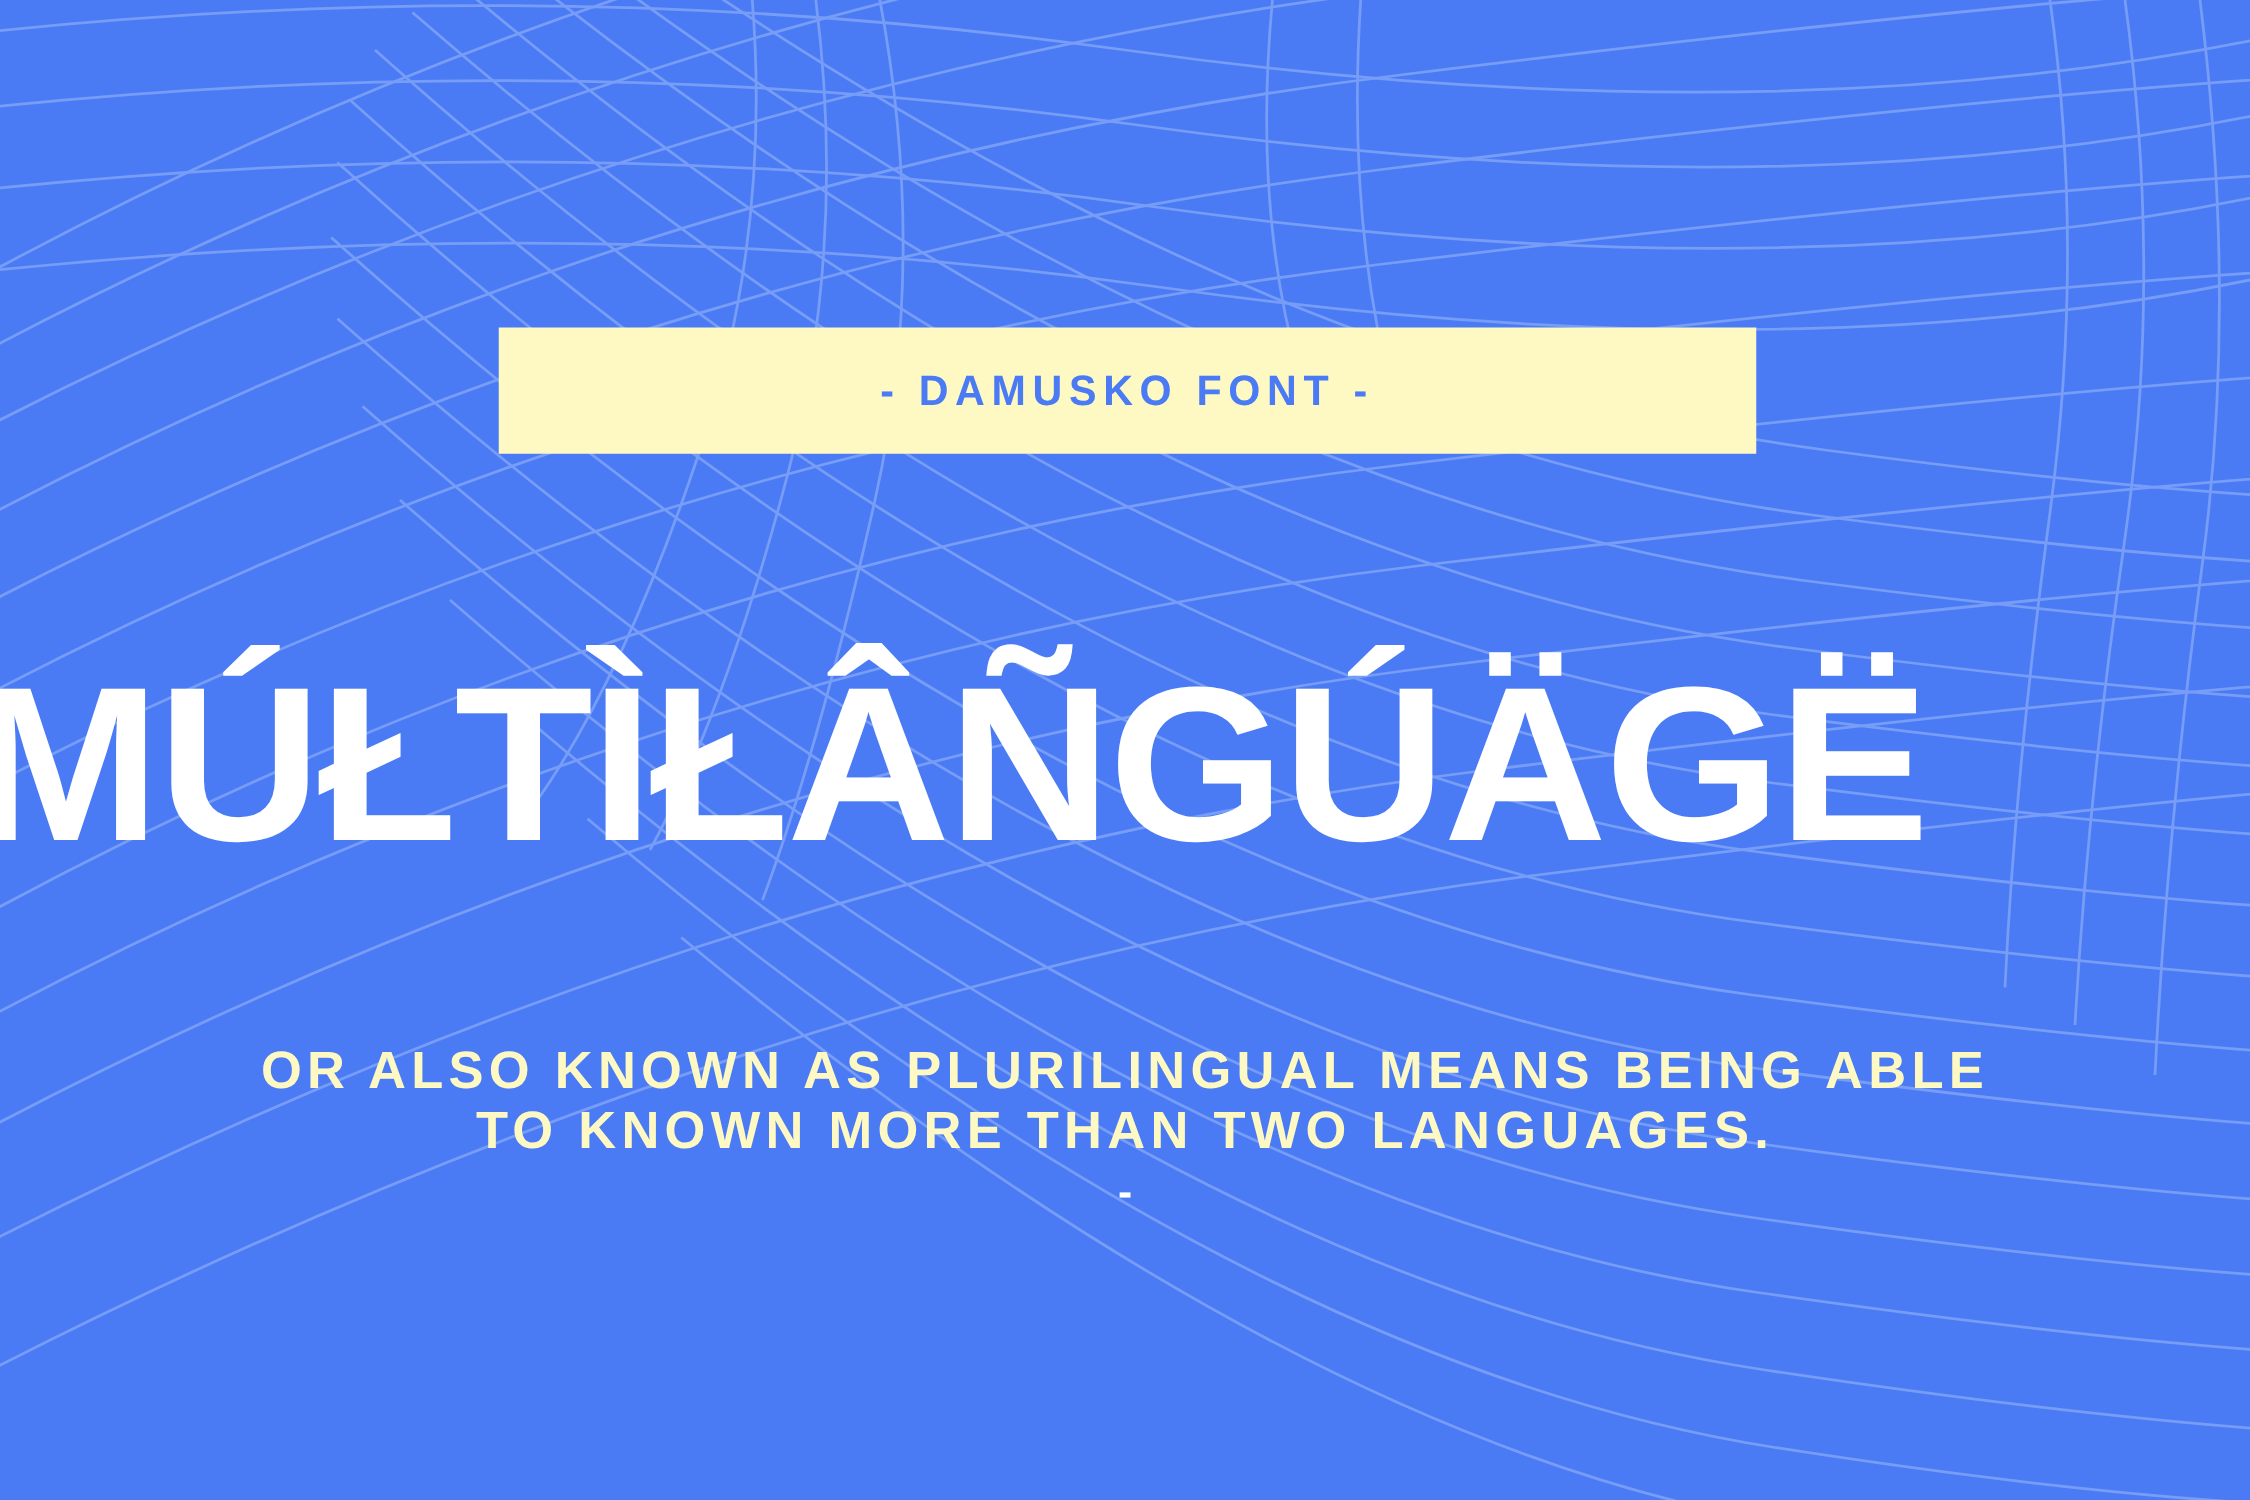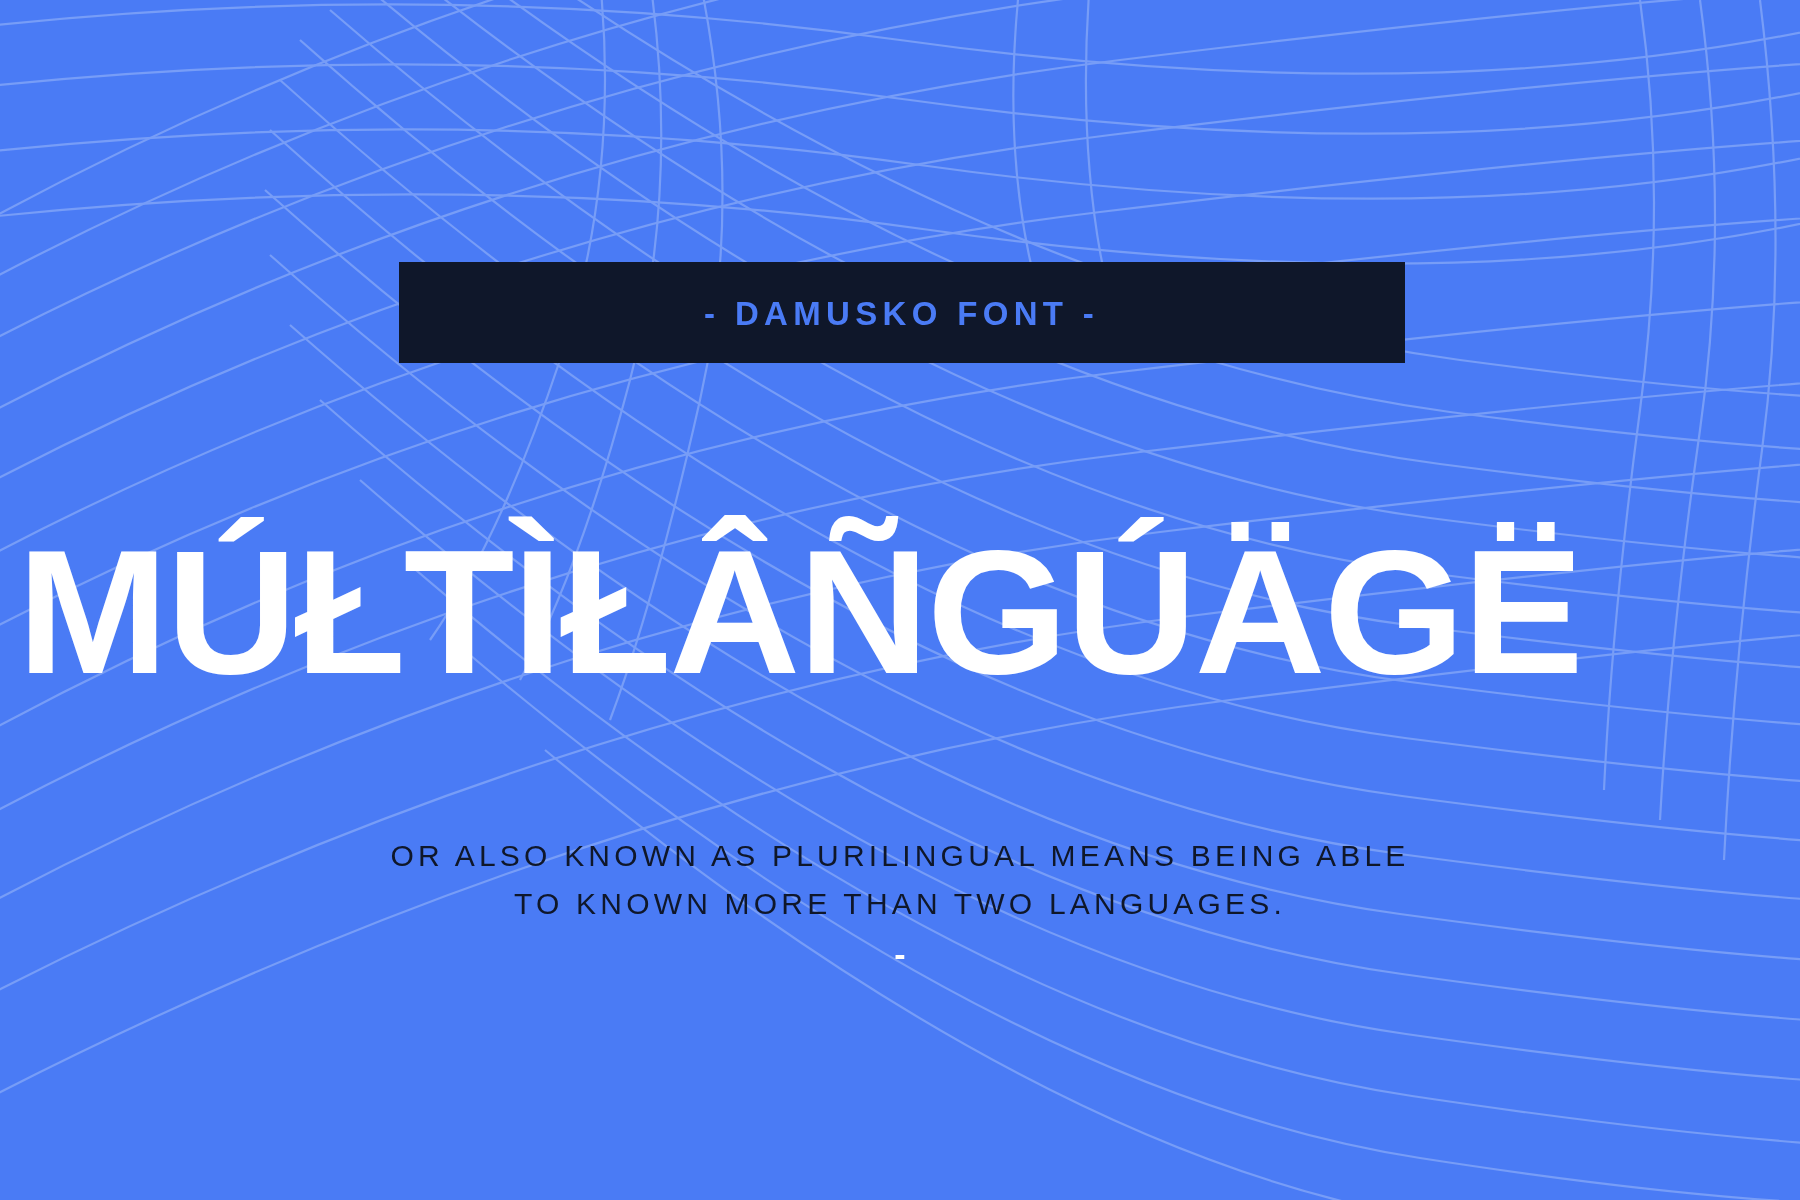--- a/index.html
+++ b/index.html
@@ -34,21 +34,21 @@
     pointer-events: none;
   }
 
   
   #banner-box {
     position: absolute;
     left: 399px;
     top: 262px;
     width: 1006px;
     height: 101px;
-    background: #0f172a;
+    background: #fef9c3;
     display: flex;
     align-items: center;
     justify-content: center;
   }
 
   #banner-label {
     color: #4A7BF5;
     font-size: 34px;
     font-weight: 700;
     letter-spacing: 5.5px;
@@ -56,21 +56,20 @@
     white-space: nowrap;
     transform: scaleX(0.97);
   }
 
   
   #headline {
     position: absolute;
     left: 0;
     top: 524px;
     width: 1599px;
-    text-align: center;
   }
 
   #headline-text {
     display: inline-block;
     color: #FFFFFF;
     font-size: 176px;
     font-weight: 700;
     letter-spacing: -2px;
     line-height: 1;
     white-space: nowrap;
@@ -80,23 +79,23 @@
   
   #body-copy {
     position: absolute;
     left: 0;
     top: 832px;
     width: 1800px;
     text-align: center;
   }
 
   .body-line {
-    color: #0f172a;
-    font-size: 30px;
-    font-weight: 400;
+    color: #fef9c3;
+    font-size: 42px;
+    font-weight: 700;
     letter-spacing: 4.2px;
     line-height: 48px;
     white-space: nowrap;
   }
 
   #body-dash {
     color: #FFFFFF;
     font-size: 34px;
     font-weight: 700;
     line-height: 52px;

